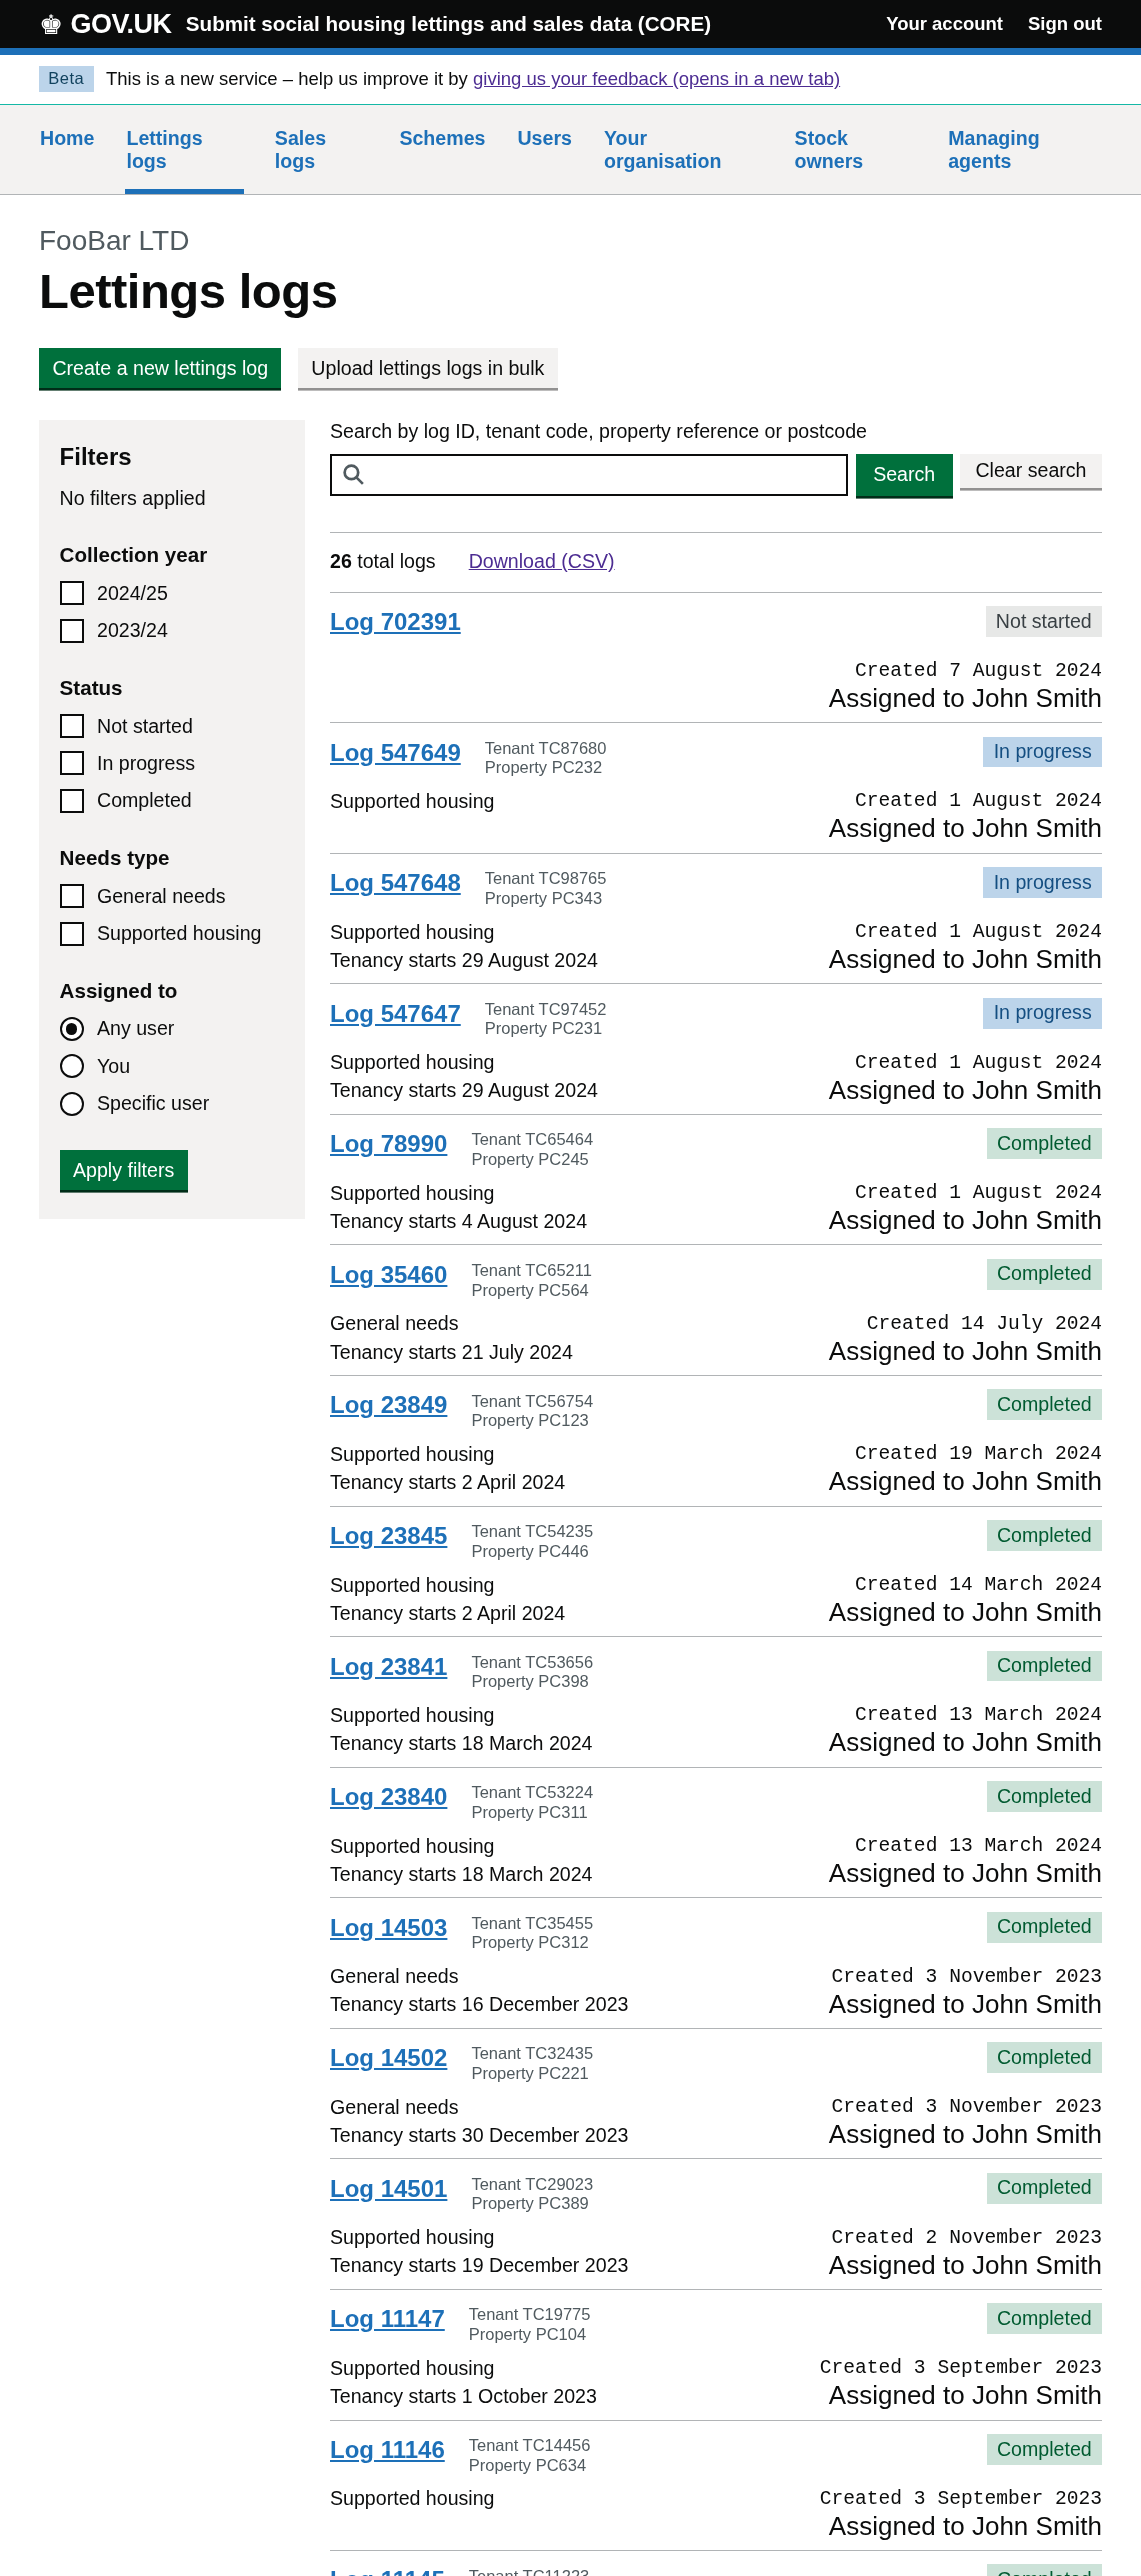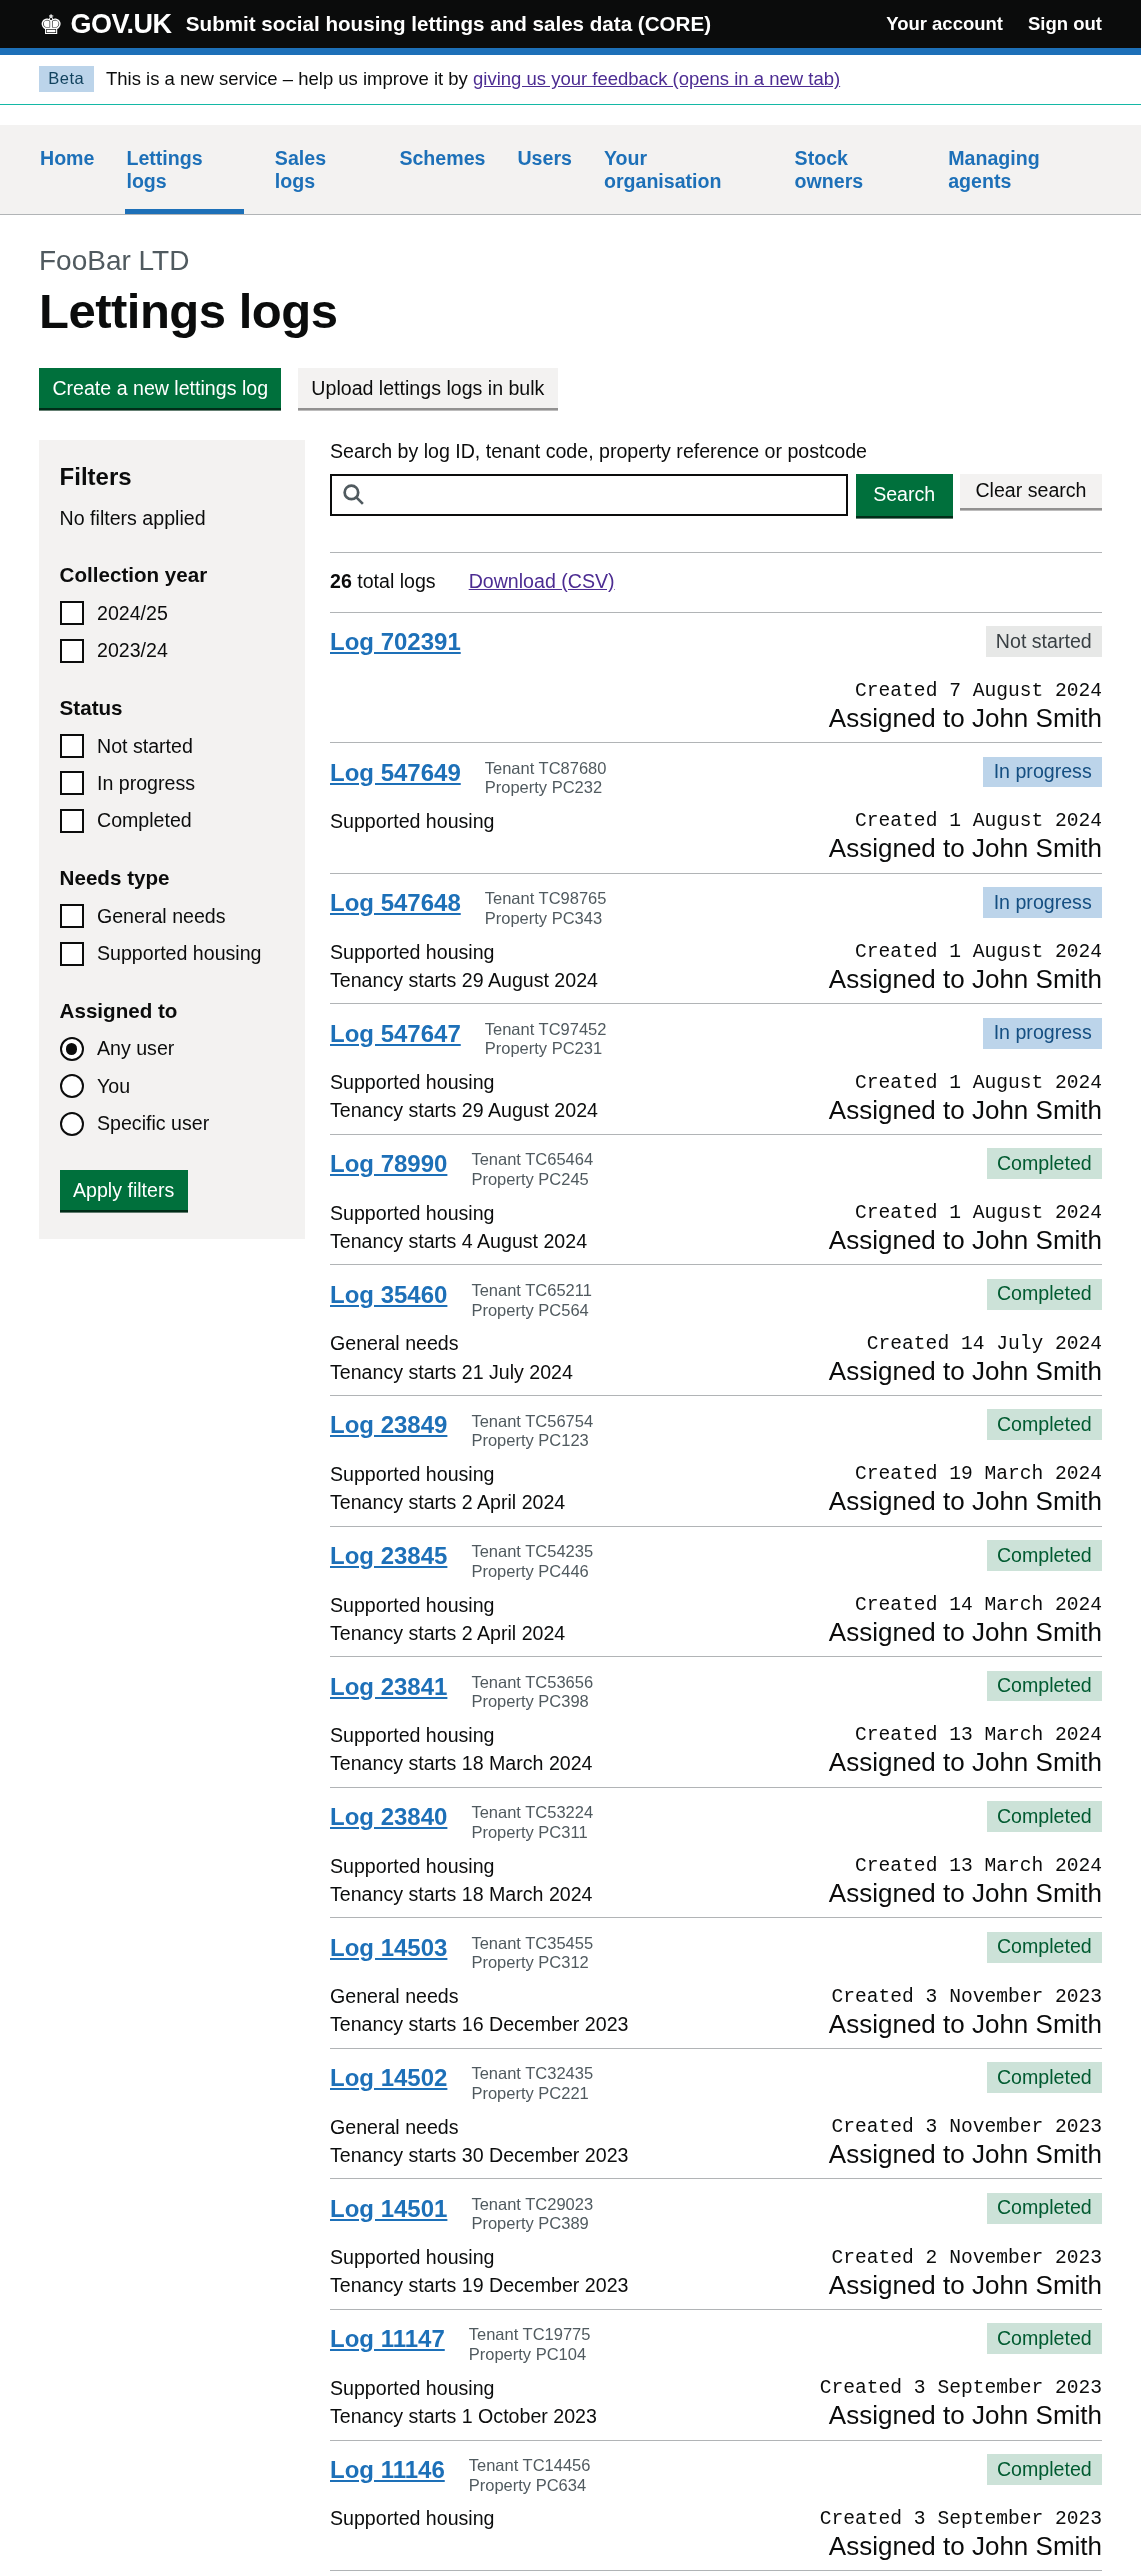--- a/index.html
+++ b/index.html
@@ -24,21 +24,21 @@
 
   
   .phase-banner { border-bottom:1px solid #14b8a6; }
   .phase-inner { display:flex; align-items:center; gap:12.4px; padding:11.3px 0; }
   .phase-tag { background:#bcd4ea; color:#11425e; font-size:16.5px; padding:3.1px 9.3px 4.1px; letter-spacing:0.5px; }
   .phase-text { font-size:18.5px;text-align:right; }
   .phase-text a { color:#4c2c92; }
 
   
   .primary-nav { background:#f3f2f1; border-bottom:1px solid #b1b4b6; }
-  .nav-list { display:flex; gap:30px; padding-top:19.6px;margin-top:20px; }
+  .nav-list { display:flex; gap:30px; padding-top:19.6px; }
   .nav-item { font-size:19.6px; font-weight:700; color:#1d70b8; text-decoration:none; padding:3.1px 1px 15.5px; border-bottom:5.2px solid transparent; }
   .nav-item.active { border-bottom-color:#1d70b8; }
 
   
   .page-head { margin-top:30px; }
   .caption { color:#505a5f; font-size:28px; }
   h1.page-title { font-size:49px; font-weight:700; letter-spacing:-0.5px; margin-top:6.2px; }
   .action-row { display:flex; gap:16.5px; margin-top:29px; }
   .btn { display:inline-block; font-size:19.6px; line-height:20.6px; padding:10.3px 13.4px 9.3px; border:0; cursor:pointer; text-align:center; }
   .btn-primary { background:#00703c; color:#fff; box-shadow:0 2.6px 0 #002d18; }

